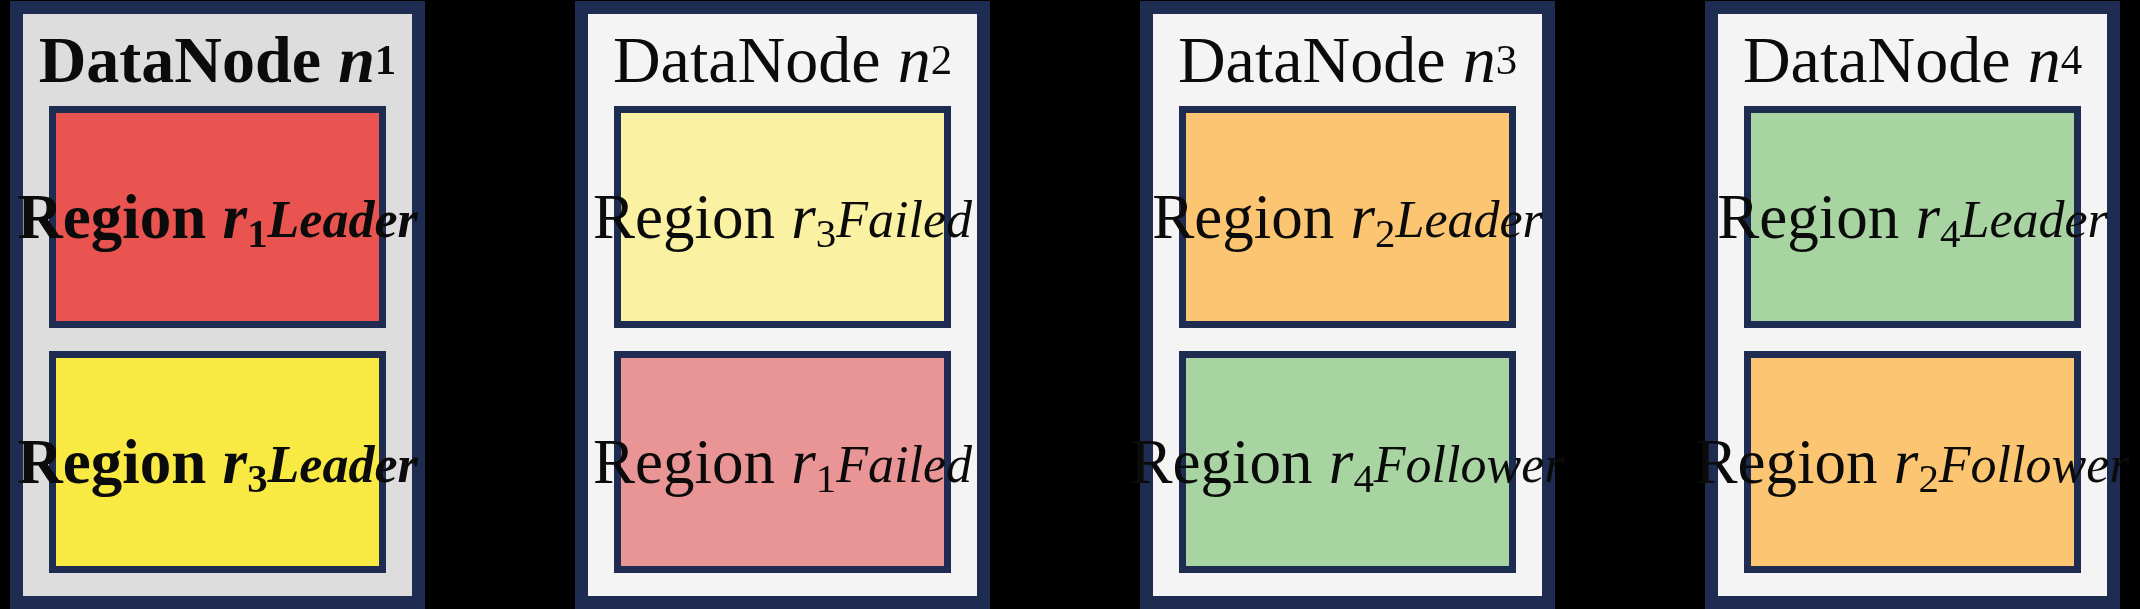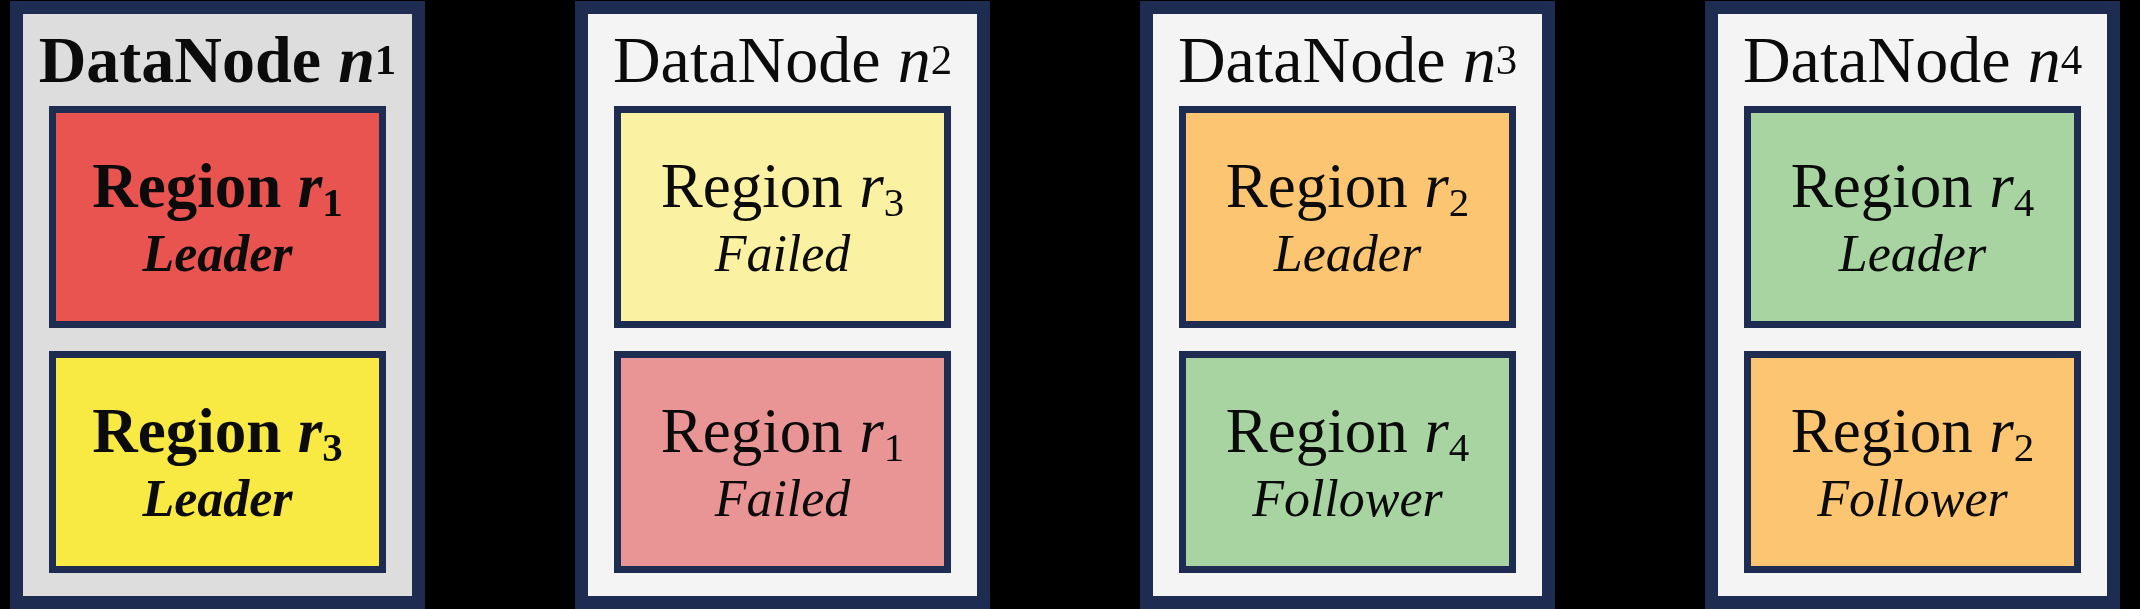--- a/index.html
+++ b/index.html
@@ -50,21 +50,21 @@
   sub.sub {
     font-size: 0.65em;
     line-height: 0;
     vertical-align: -0.22em;
   }
   .region {
     flex: 1 1 auto;
     margin: 0 26px 23px 26px;
     border: 7px solid var(--border);
     display: flex;
-    flex-direction: column;
+    flex-direction: row;
     align-items: center;
     justify-content: center;
     text-align: center;
     line-height: 1.08;
   }
   .r-label {
     font-size: 63px;
     white-space: nowrap;
   }
   .r-status {

